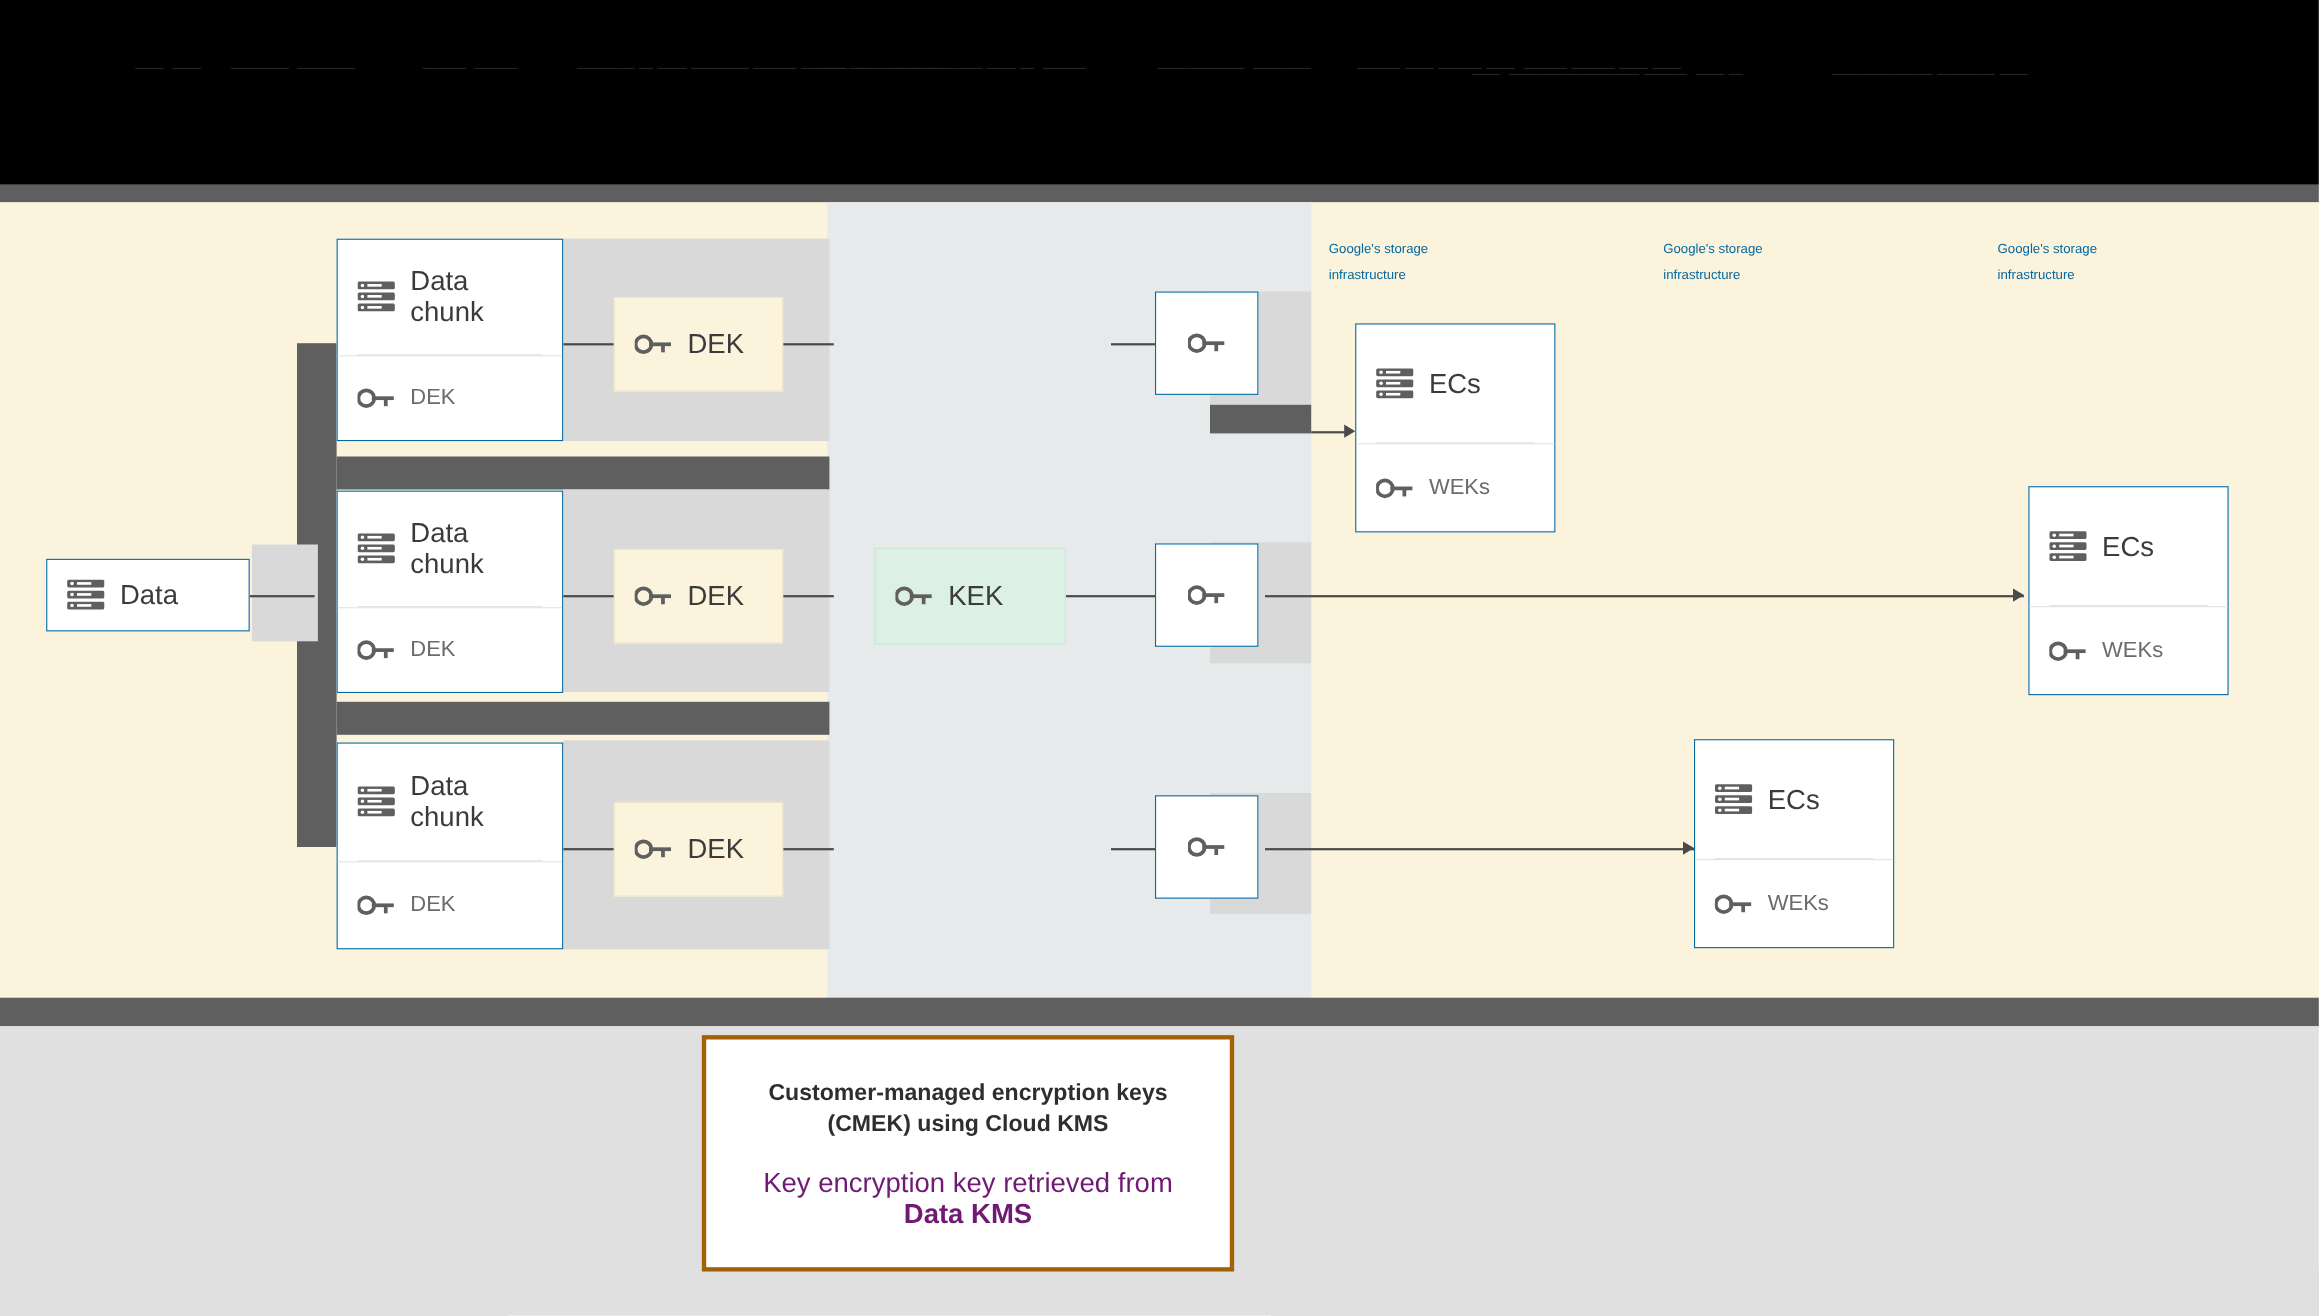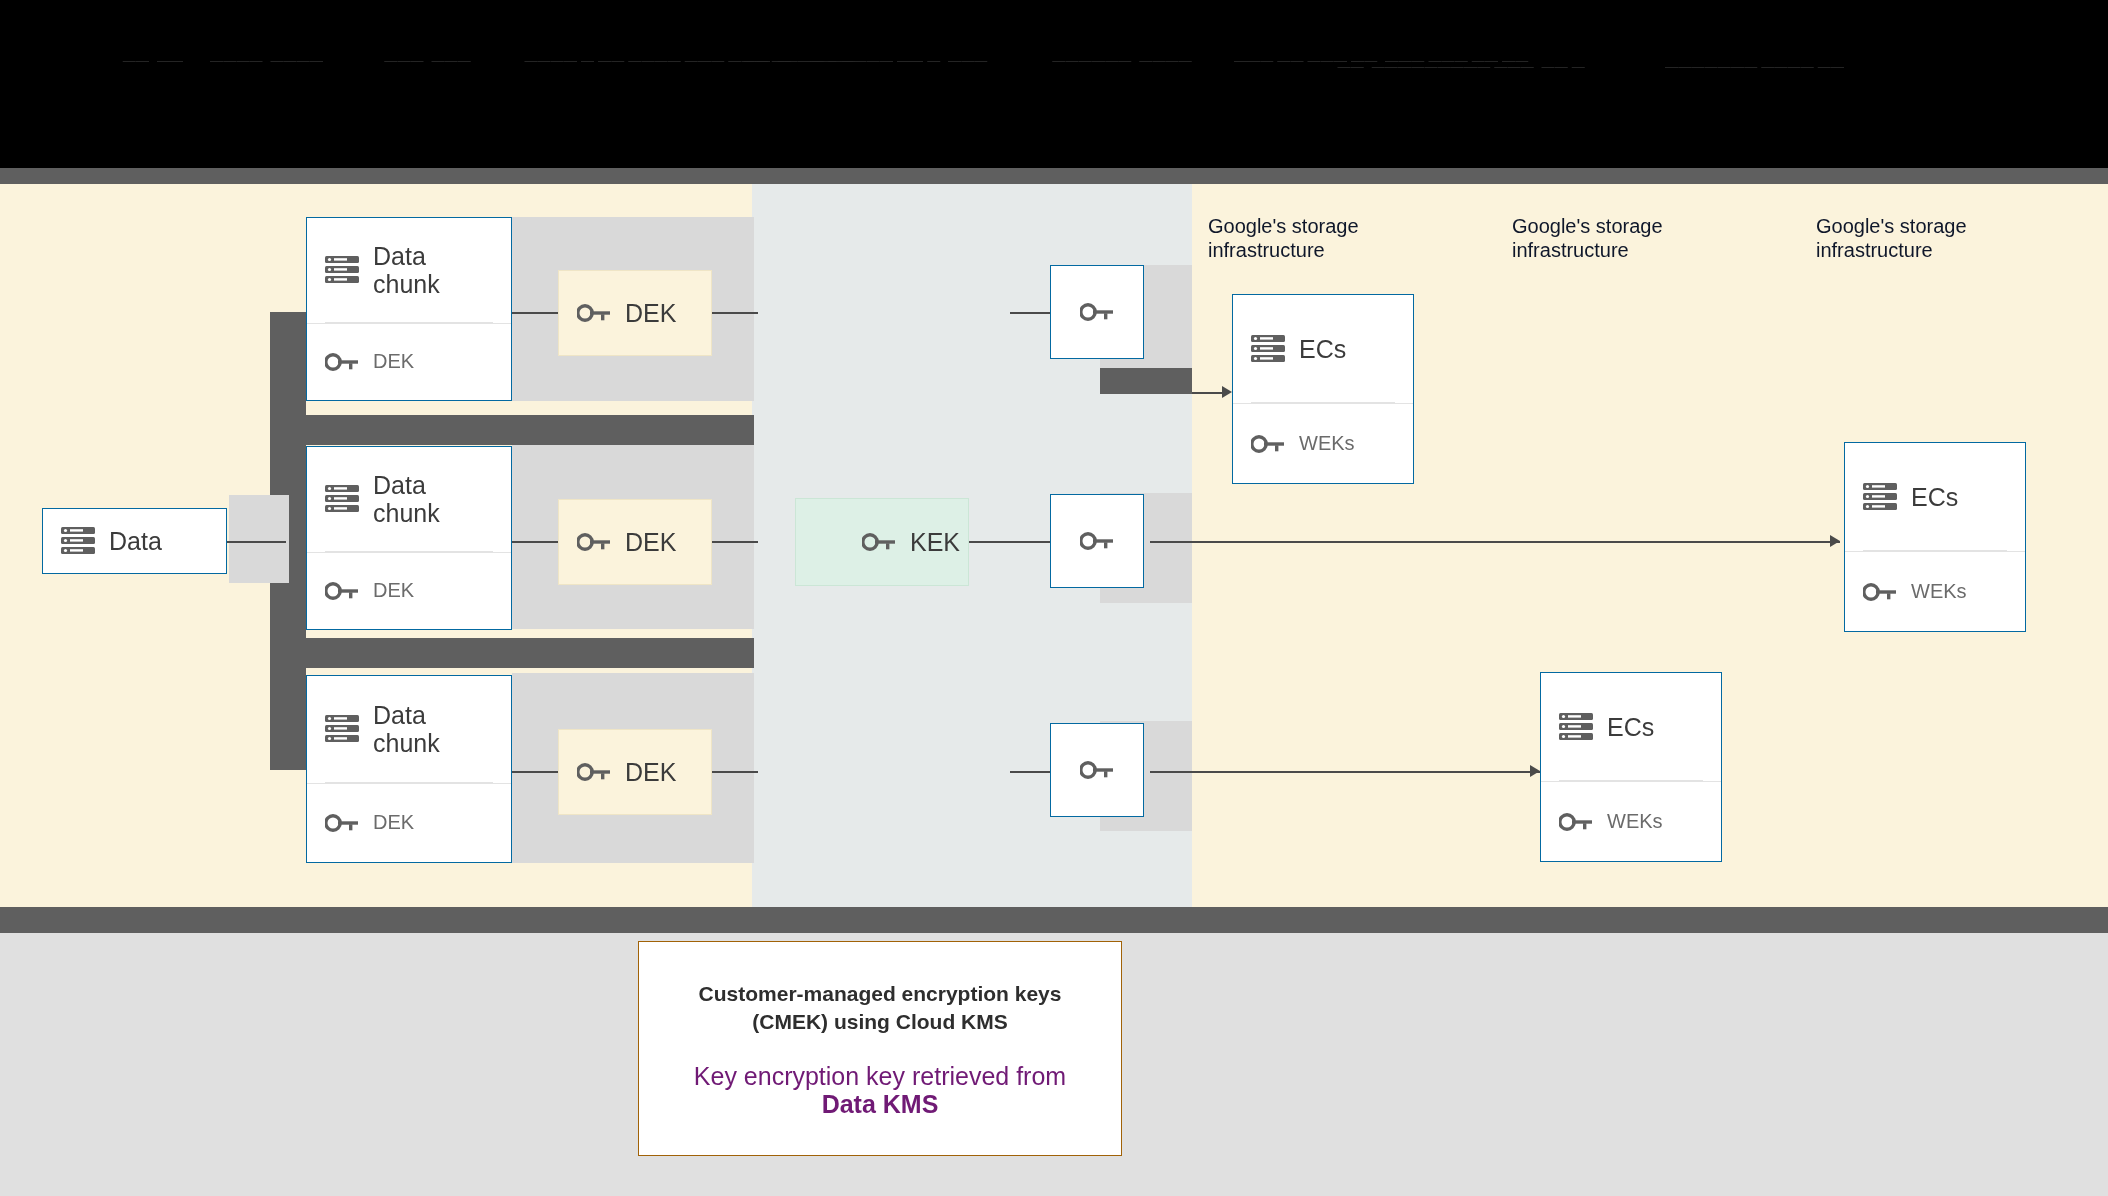--- a/index.html
+++ b/index.html
@@ -91,21 +91,20 @@
     border: 1px solid #0369a1;
     box-sizing: border-box;
   }
   .card.accent {
     background: #fbf3dc;
     border: 1px solid #efe5c6;
   }
   .card.kek {
     background: #ddf0e6;
     border: 1px solid #cbe6d6;
-    padding-left: 48px;
   }
   .card-row {
     display: flex;
     align-items: center;
     gap: 14px;
     padding: 0 18px;
     box-sizing: border-box;
     height: 100%;
   }
   .card-split .top {
@@ -166,34 +165,34 @@
     position: absolute;
     width: 0; height: 0;
     border-top: 6px solid transparent;
     border-bottom: 6px solid transparent;
     border-left: 10px solid #4a4a4a;
   }
 
   
   .infra-label {
     position: absolute;
-    font-size: 20px;
+    font-size: 12px;
     line-height: 24px;
-    color: #0f172a;
+    color: #0369a1;
     width: 210px;
     white-space: pre-line;
   }
 
   
   .footer-box {
     position: absolute;
     left: 638px; top: 941px;
     width: 484px; height: 215px;
     background: #ffffff;
-    border: 1px solid #a16207;
+    border: 4px solid #a16207;
     box-sizing: border-box;
     display: flex;
     flex-direction: column;
     align-items: center;
     justify-content: center;
     gap: 26px;
     text-align: center;
   }
   .footer-title {
     font-size: 21px;

